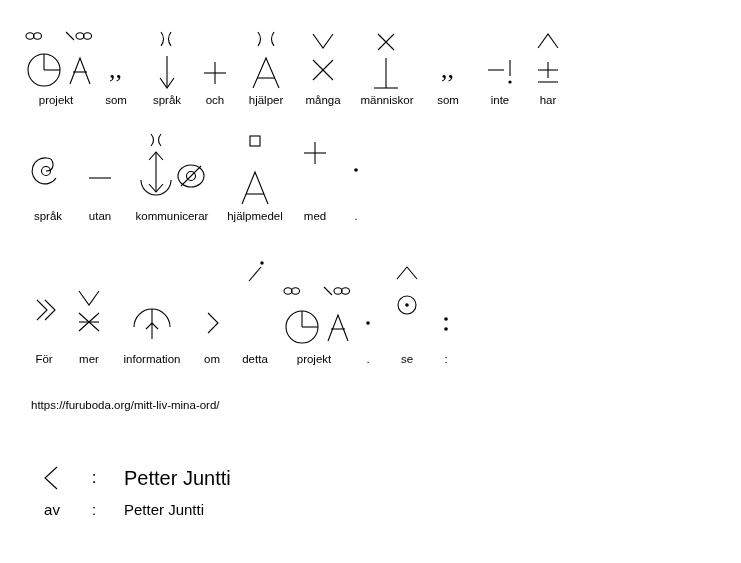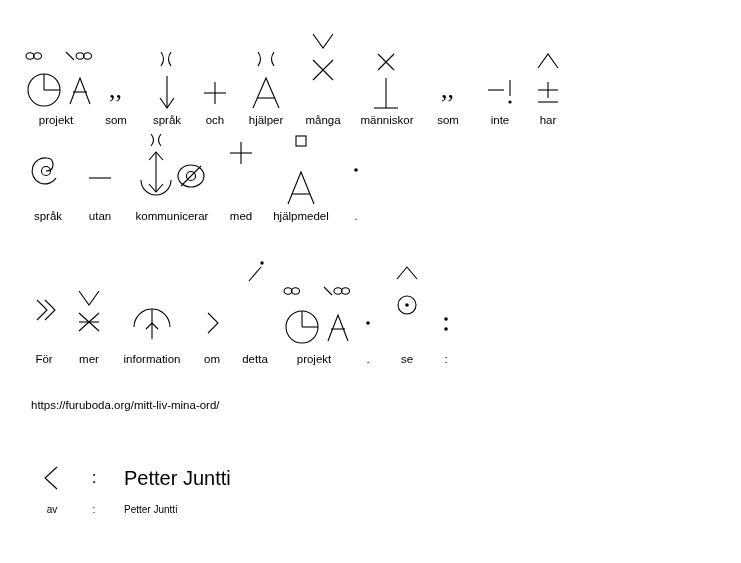--- a/index.html
+++ b/index.html
@@ -92,21 +92,21 @@
   .big-colon {
     font-size: 17px;
     line-height: 30px;
   }
   .author-name-big {
     font-size: 20px;
     line-height: 30px;
     white-space: nowrap;
   }
   .small-gloss {
-    font-size: 10px;
+    font-size: 15px;
     line-height: 14px;
     margin-top: 10px;
     white-space: nowrap;
   }
 </style>
 </head>
 <body>
 
 <div class="page">
 
@@ -173,21 +173,21 @@
         <svg width="42" height="68" viewBox="0 0 42 68">
           <path class="st" d="M13 10 q5 7 0 14"></path>
           <path class="st" d="M29 10 q-5 7 0 14"></path>
           <polyline class="st" points="8,66 21,36 34,66"></polyline>
           <line class="st" x1="12" y1="56" x2="30" y2="56"></line>
         </svg>
       </div>
       <div class="gloss">hjälper</div>
     </div>
 
-    <div class="word" style="width:58px;gap:20px;">
+    <div class="word" style="width:58px;">
       <div class="glyph-box">
         <svg width="40" height="68" viewBox="0 0 40 68">
           <polyline class="st" points="10,12 20,26 30,12"></polyline>
           <line class="st" x1="10" y1="58" x2="30" y2="38"></line>
           <line class="st" x1="10" y1="38" x2="30" y2="58"></line>
         </svg>
       </div>
       <div class="gloss">många</div>
     </div>
 
@@ -272,39 +272,39 @@
           <path class="st" d="M12 52 a15 15 0 0 0 30 0"></path>
 
           <ellipse class="st" cx="62" cy="48" rx="13" ry="11"></ellipse>
           <circle class="st" cx="62" cy="48" r="4.5"></circle>
           <line class="st" x1="52" y1="58" x2="72" y2="38"></line>
         </svg>
       </div>
       <div class="gloss">kommunicerar</div>
     </div>
 
-    <div class="word" style="width:46px;">
-      <div class="glyph-box">
-        <svg width="30" height="78" viewBox="0 0 30 78">
-          <line class="st" x1="15" y1="14" x2="15" y2="36"></line>
-          <line class="st" x1="4" y1="25" x2="26" y2="25"></line>
-        </svg>
-      </div>
-      <div class="gloss">med</div>
-    </div>
-
     <div class="word" style="width:74px;">
       <div class="glyph-box">
         <svg width="52" height="78" viewBox="0 0 52 78">
           <rect class="st" x="21" y="8" width="10" height="10"></rect>
           <polyline class="st" points="13,76 26,44 39,76"></polyline>
           <line class="st" x1="17" y1="66" x2="35" y2="66"></line>
         </svg>
       </div>
       <div class="gloss">hjälpmedel</div>
+    </div>
+
+    <div class="word" style="width:46px;">
+      <div class="glyph-box">
+        <svg width="30" height="78" viewBox="0 0 30 78">
+          <line class="st" x1="15" y1="14" x2="15" y2="36"></line>
+          <line class="st" x1="4" y1="25" x2="26" y2="25"></line>
+        </svg>
+      </div>
+      <div class="gloss">med</div>
     </div>
 
     <div class="word" style="width:36px;">
       <div class="glyph-box">
         <svg width="20" height="78" viewBox="0 0 20 78">
           <circle class="stf" cx="10" cy="42" r="1.8"></circle>
         </svg>
       </div>
       <div class="gloss">.</div>
     </div>

